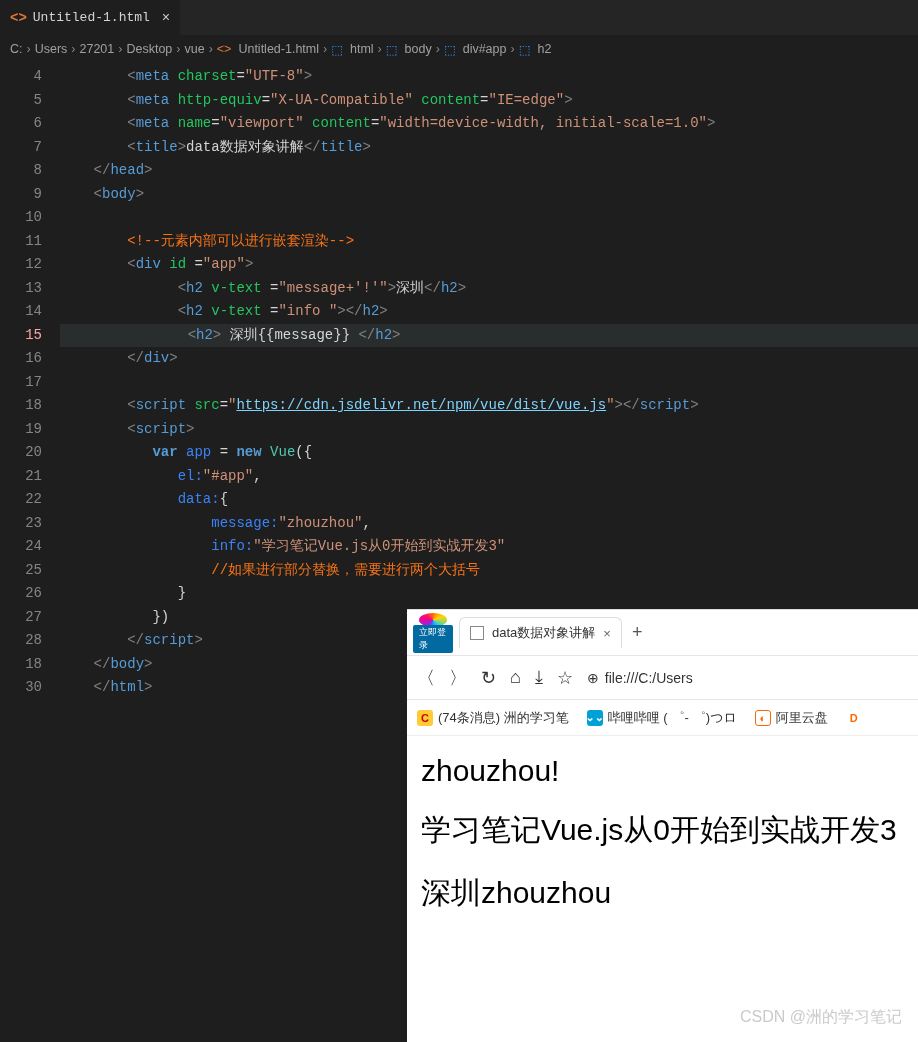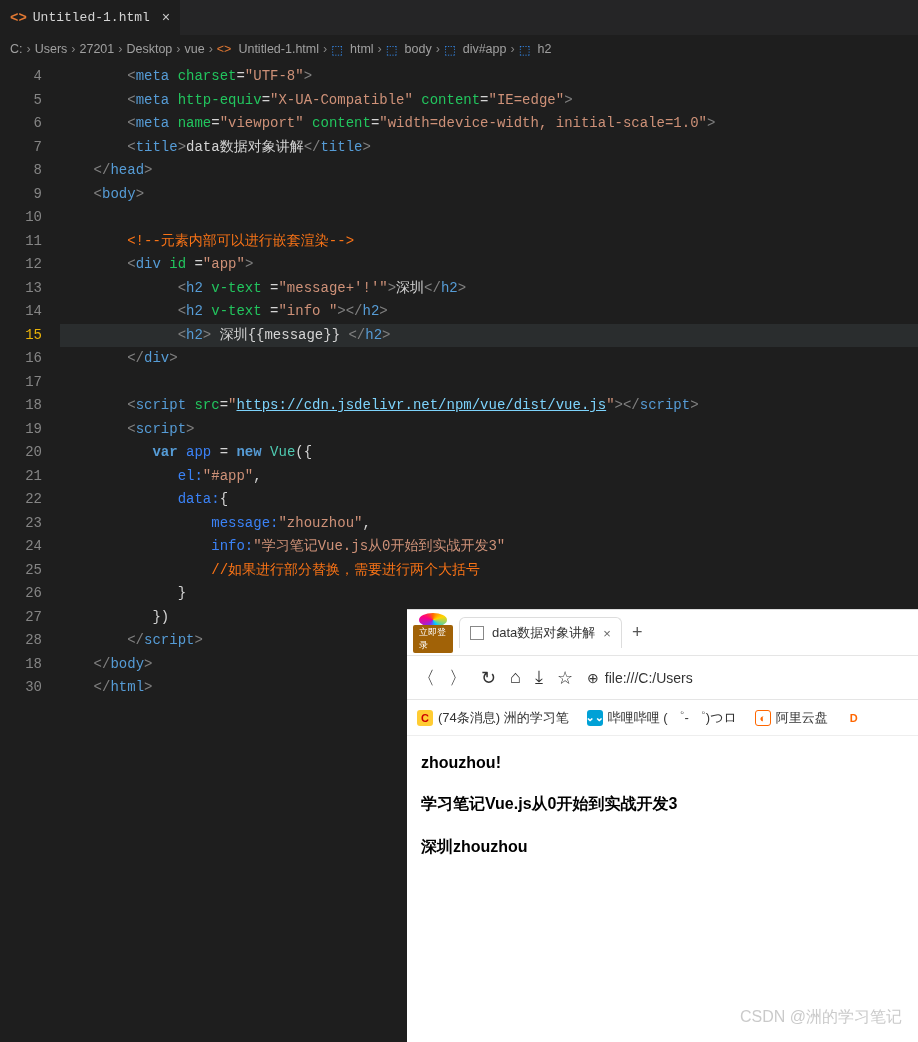--- a/index.html
+++ b/index.html
@@ -57,31 +57,31 @@
 }
 .gutter {
   width: 60px;
   text-align: right;
   color: #858585;
   user-select: none;
   padding-right: 18px;
   padding-top: 2px;
 }
 .gutter div { height: 23.5px; line-height: 23.5px; }
-.gutter .current { color: #eab308; }
+.gutter .current { color: #fca5a5; }
 .code {
   flex: 1;
   padding-top: 2px;
 }
 .code-line {
   height: 23.5px;
   line-height: 23.5px;
   white-space: pre;
 }
-.highlight { background: #2a2d2e; }
+.highlight { background: #2a2d2e; padding-left: 10px; }
 .tk-tag { color: #808080; }
 .tk-name { color: #569cd6; }
 .tk-attr { color: #22c55e; }
 .tk-str { color: #ce9178; }
 .tk-text { color: #d4d4d4; }
 .tk-comment { color: #f97316; }
 .tk-keyword { color: #569cd6; font-weight: bold; }
 .tk-var { color: #3b82f6; }
 .tk-class { color: #4ec9b0; }
 .tk-punc { color: #d4d4d4; }
@@ -109,21 +109,21 @@
   width: 40px; height: 40px;
   margin-right: 6px;
   display: flex; flex-direction: column; align-items: center;
 }
 .b-logo-circle {
   width: 28px; height: 28px;
   border-radius: 50%;
   background: conic-gradient(#ff6b00, #ffd500, #00d0ff, #7b2ff7, #ff0080, #ff6b00);
 }
 .b-logo-text {
-  font-size: 9px; color: #fff; background: #a16207;
+  font-size: 9px; color: #fff; background: #0369a1;
   padding: 1px 6px; border-radius: 2px; margin-top: -2px;
 }
 .b-tab {
   background: #fff;
   border: 1px solid #ddd;
   border-bottom: none;
   border-radius: 6px 6px 0 0;
   padding: 6px 10px;
   display: flex;
   align-items: center;
@@ -152,21 +152,21 @@
   align-items: center;
   padding: 0 10px;
   gap: 18px;
   font-size: 13px;
   color: #333;
   border-bottom: 1px solid #eee;
 }
 .b-bm { display: flex; align-items: center; gap: 5px; }
 .bm-icon { width: 16px; height: 16px; display: inline-flex; align-items: center; justify-content: center; font-size: 11px; font-weight: bold; border-radius: 3px; }
 .b-content { padding: 18px 14px; }
-.b-content h2 { font-size: 16px; font-weight: bold; color: #000; margin-bottom: 22px; }
+.b-content h2 { font-size: 30px; font-weight: normal; color: #000; margin-bottom: 22px; }
 .watermark {
   position: absolute;
   right: 16px;
   bottom: 14px;
   color: rgba(180,180,180,0.7);
   font-size: 16px;
   font-family: 'Segoe UI', sans-serif;
 }
 </style>
 </head>

